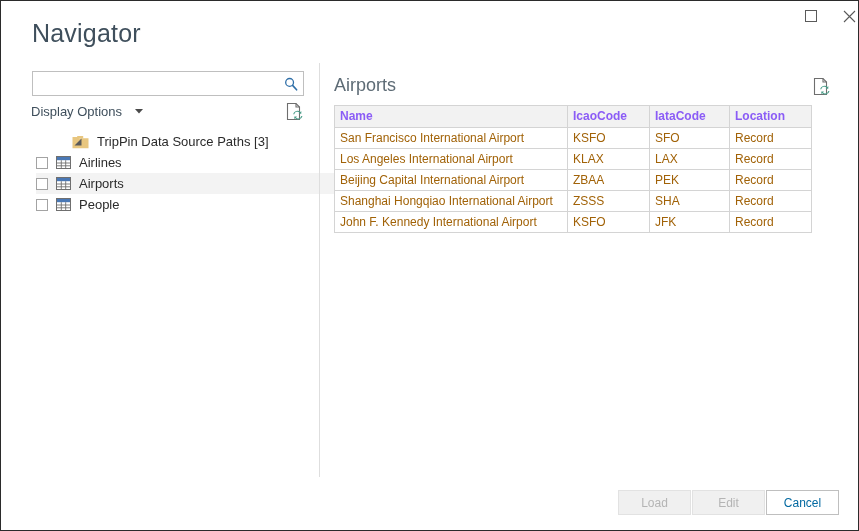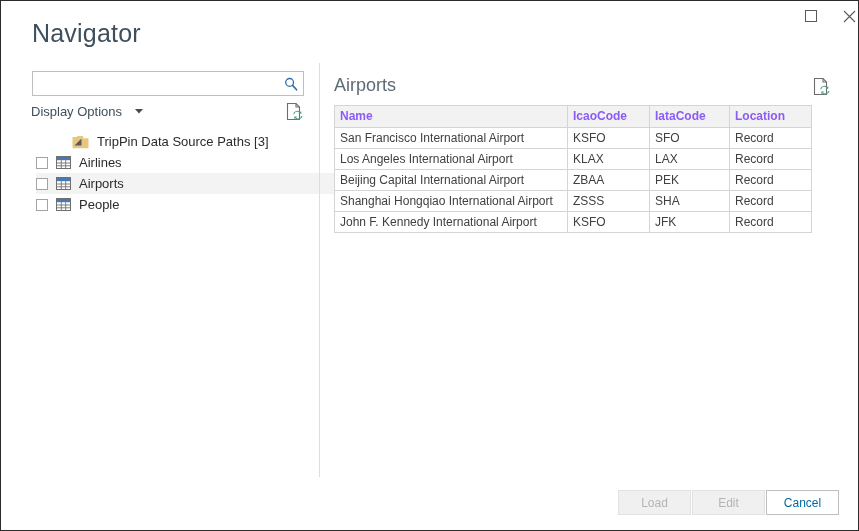--- a/index.html
+++ b/index.html
@@ -212,21 +212,21 @@
     background: #ffffff;
   }
   #preview-table th,
   #preview-table td {
     border: 1px solid #d4d4d4;
     font-size: 12px;
     text-align: left;
     padding: 0 0 0 5px;
     height: 20px;
     line-height: 20px;
-    color: #404040;
+    color: #a16207;
     white-space: nowrap;
     overflow: hidden;
   }
   #preview-table th {
     background: #f2f2f2;
     font-weight: bold;
     height: 21px;
     line-height: 21px;
     color: #8b5cf6;
   }

